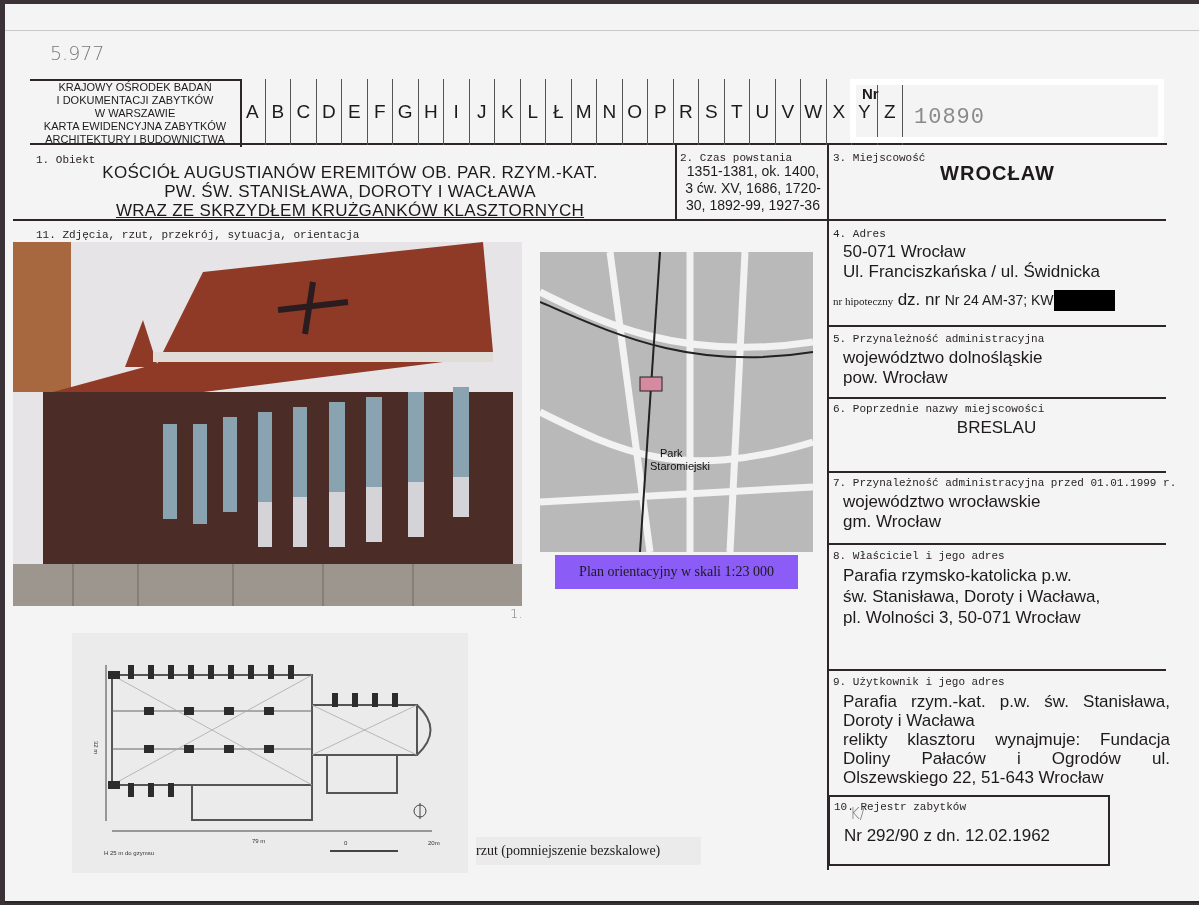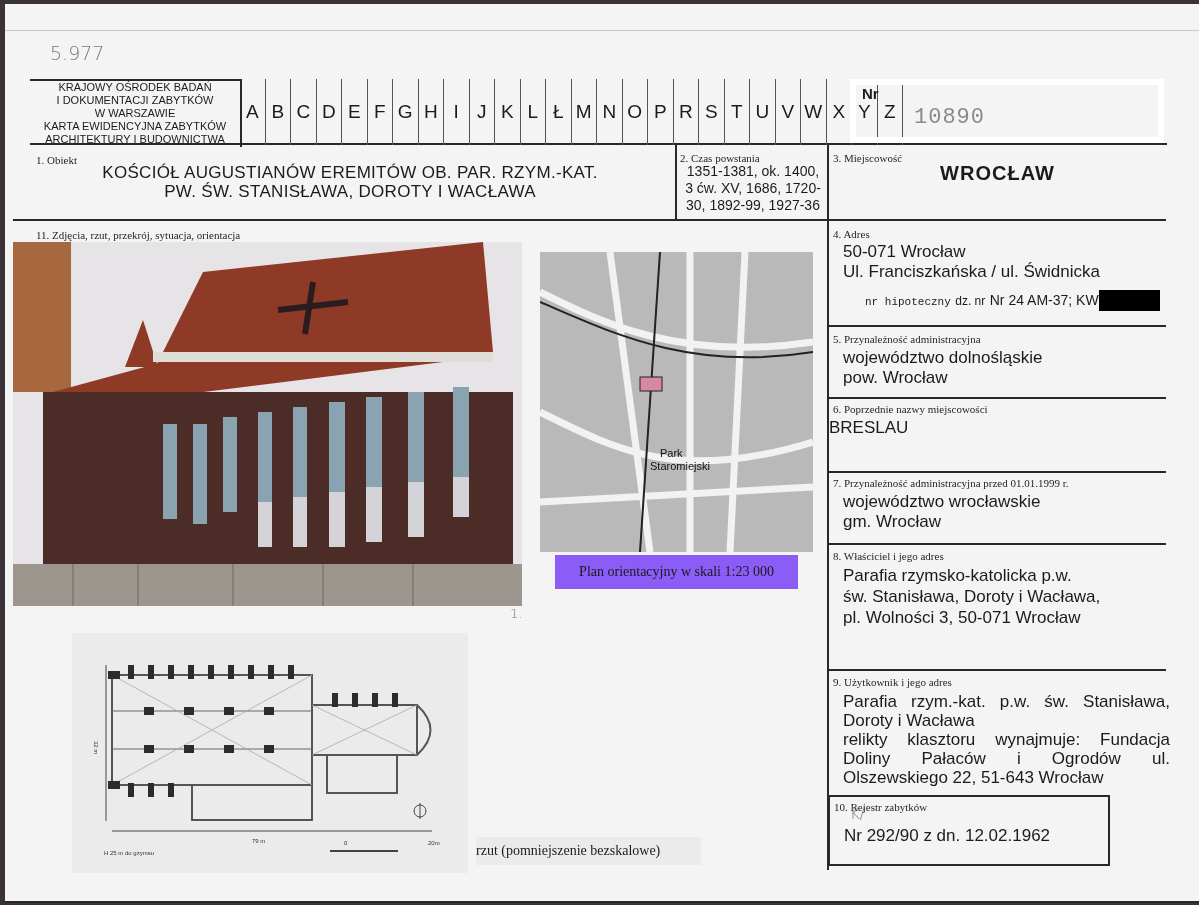--- a/index.html
+++ b/index.html
@@ -19,21 +19,21 @@
     background: #c9c9c9;
   }
   .topband {
     position: absolute; left: 5px; top: 4px; width: 1194px; height: 28px;
     background: #ececec;
   }
   .handnote {
     position: absolute; font-family: "DejaVu Sans", sans-serif; color: #777;
     font-weight: 300;
   }
-  .serif { font-family: Liberation Mono, monospace; margin-left: 32px; }
+  .serif { font-family: Liberation Serif, serif; }
   .line-h { position: absolute; height: 2px; background: #2d2628; }
   .line-v { position: absolute; width: 2px; background: #2d2628; }
 
   
   .inst-box {
     position: absolute; left: 30px; top: 79px; width: 210px; height: 66px;
     border-top: 2px solid #2d2628; border-right: 2px solid #2d2628;
     text-align: center; font-size: 11px; line-height: 13px; overflow: hidden;
   }
   .inst-box .b { font-weight: normal; }
@@ -45,21 +45,21 @@
     display: flex; align-items: center; justify-content: center;
     font-size: 19px; box-sizing: border-box;
   }
   .nr-box {
     position: absolute; left: 850px; top: 79px; width: 314px; height: 64px;
     border: 6px solid #ffffff; box-sizing: border-box;
   }
   .nr-box .lbl { position: absolute; left: 6px; top: 0px; font-size: 15px; font-weight: bold; }
   .nr-box .val { position: absolute; left: 58px; top: 20px; font-size: 22px; color: #8a8a8a; font-family: Liberation Mono, monospace; font-weight: 200; letter-spacing: 1px; }
 
-  .fieldlabel { position: absolute; font-family: Liberation Serif, serif; font-size: 11px; color: #2a2426; }
+  .fieldlabel { position: absolute; font-family: Liberation Mono, monospace; font-size: 11px; color: #2a2426; }
   .big { position: absolute; font-size: 17px; line-height: 18px; }
 
   .obj-title {
     position: absolute; left: 40px; top: 163px; width: 620px; text-align: center;
     font-size: 17px; line-height: 19px; letter-spacing: 0.3px;
   }
   .czas {
     position: absolute; left: 678px; top: 163px; width: 150px; text-align: center;
     font-size: 14px; line-height: 17px;
   }
@@ -145,20 +145,21 @@
 
 <div class="nr-box">
   <span class="lbl">Nr</span>
   <span class="val">10890</span>
 </div>
 
 <div class="fieldlabel" style="left:36px;top:154px;">1. Obiekt</div>
 <div class="obj-title">
   <div>KOŚCIÓŁ AUGUSTIANÓW EREMITÓW OB. PAR. RZYM.-KAT.</div>
   <div>PW. ŚW. STANISŁAWA, DOROTY I WACŁAWA</div>
+  <div style="text-decoration: underline;">WRAZ ZE SKRZYDŁEM KRUŻGANKÓW KLASZTORNYCH</div>
 </div>
 <div class="line-v" style="left:675px;top:145px;height:75px;"></div>
 <div class="fieldlabel" style="left:680px;top:152px;">2. Czas powstania</div>
 <div class="czas">
   <div>1351-1381, ok. 1400,</div>
   <div>3 ćw. XV, 1686, 1720-</div>
   <div>30, 1892-99, 1927-36</div>
 </div>
 <div class="line-v" style="left:827px;top:145px;height:725px;"></div>
 <div class="fieldlabel" style="left:833px;top:152px;">3. Miejscowość</div>
@@ -289,32 +290,32 @@
     <text x="356" y="212" font-size="6" font-family="Liberation Sans, sans-serif" fill="#333">20m</text>
   </svg>
 </div>
 <div class="plan-caption">rzut (pomniejszenie bezskalowe)</div>
 
 <div class="fieldlabel" style="left:833px;top:228px;">4. Adres</div>
 <div class="big" style="left:843px;top:243px;text-align:right;">50-071 Wrocław</div>
 <div class="big" style="left:843px;top:263px;">Ul. Franciszkańska / ul. Świdnicka</div>
 <div style="position:absolute;left:833px;top:290px;white-space:nowrap;">
   <span class="serif" style="font-size:11px;">nr hipoteczny</span>
-  <span style="font-size:12px;">dz. nr</span>
+  <span style="font-size:17px;">dz. nr</span>
   <span style="font-size:14px;">Nr 24 AM-37; KW</span><span class="redact"></span>
 </div>
 <div class="line-h" style="left:829px;top:325px;width:337px;"></div>
 
 <div class="fieldlabel" style="left:833px;top:333px;">5. Przynależność administracyjna</div>
 <div class="big" style="left:843px;top:349px;">województwo dolnośląskie</div>
 <div class="big" style="left:843px;top:369px;">pow. Wrocław</div>
 <div class="line-h" style="left:829px;top:397px;width:337px;"></div>
 
 <div class="fieldlabel" style="left:833px;top:403px;">6. Poprzednie nazwy miejscowości</div>
-<div class="big" style="left:829px;top:419px;width:335px;">BRESLAU</div>
+<div class="big" style="left:829px;top:419px;width:335px;text-align:center;">BRESLAU</div>
 <div class="line-h" style="left:829px;top:471px;width:337px;"></div>
 
 <div class="fieldlabel" style="left:833px;top:477px;">7. Przynależność administracyjna przed 01.01.1999 r.</div>
 <div class="big" style="left:843px;top:493px;">województwo wrocławskie</div>
 <div class="big" style="left:843px;top:513px;">gm. Wrocław</div>
 <div class="line-h" style="left:829px;top:543px;width:337px;"></div>
 
 <div class="fieldlabel" style="left:833px;top:550px;">8. Właściciel i jego adres</div>
 <div class="big" style="left:843px;top:567px;">Parafia rzymsko-katolicka p.w.</div>
 <div class="big" style="left:843px;top:588px;">św. Stanisława, Doroty i Wacława,</div>

